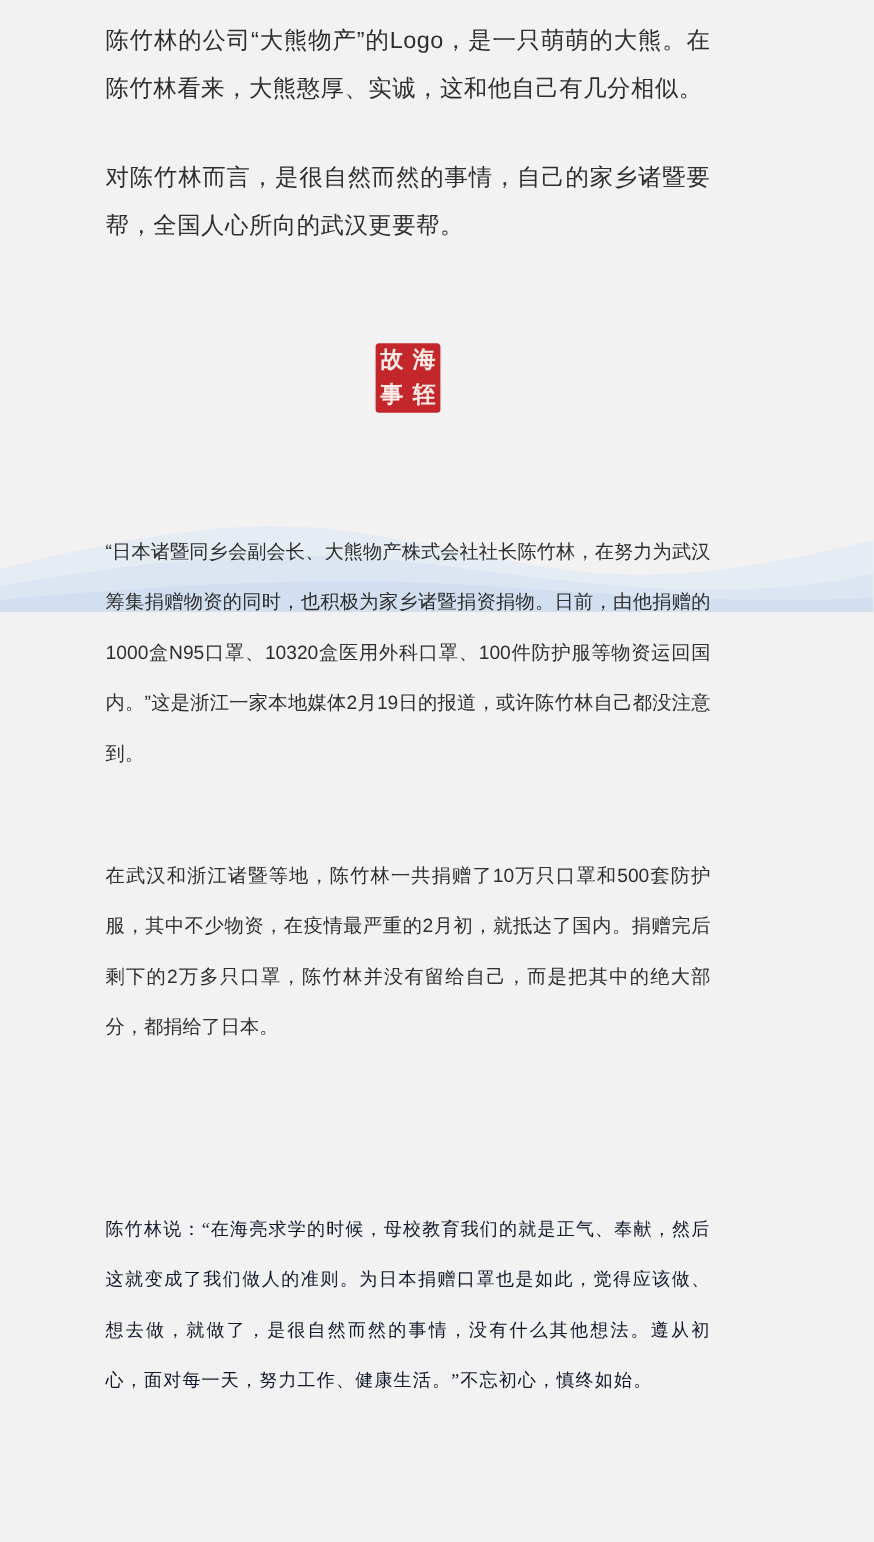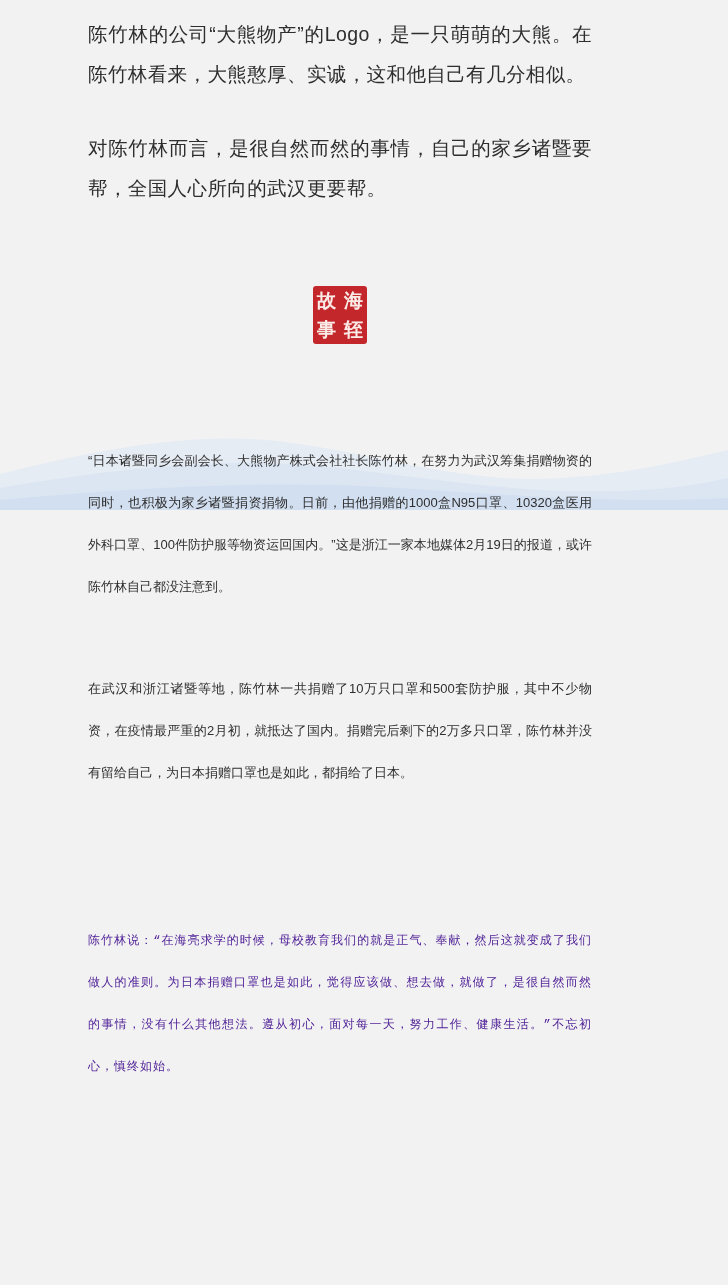--- a/index.html
+++ b/index.html
@@ -85,33 +85,33 @@
     font-family: "DejaVu Serif", "Liberation Serif", serif;
     font-size: 19px;
     line-height: 29px;
     text-align: center;
     font-weight: 700;
     letter-spacing: 0;
     opacity: 0.96;
   }
 
   .quote-para {
-    font-size: 13px;
+    font-size: 16px;
     line-height: 42px;
     color: #2e2e2e;
     margin: 0 0 34px 0;
     text-align: justify;
     text-justify: inter-ideograph;
   }
 
   .serif-block {
-    font-family: Liberation Mono, monospace;
-    font-size: 12px;
+    font-family: Liberation Serif, serif;
+    font-size: 15px;
     line-height: 42px;
-    color: #4c1d95;
+    color: #0f172a;
     margin: 46px 0 0 0;
     text-align: justify;
     text-justify: inter-ideograph;
     letter-spacing: 1px;
   }
 
   .spacer-lg { height: 46px; }
   .spacer-md { height: 26px; }
 </style>
 </head>
@@ -139,20 +139,20 @@
         <span class="glyph">海</span>
         <span class="glyph">事</span>
         <span class="glyph">轾</span>
       </div>
     </div>
 
     <p class="quote-para">“日本诸暨同乡会副会长、大熊物产株式会社社长陈竹林，在努力为武汉筹集捐赠物资的同时，也积极为家乡诸暨捐资捐物。日前，由他捐赠的1000盒N95口罩、10320盒医用外科口罩、100件防护服等物资运回国内。”这是浙江一家本地媒体2月19日的报道，或许陈竹林自己都没注意到。</p>
 
     <div class="spacer-md"></div>
 
-    <p class="quote-para">在武汉和浙江诸暨等地，陈竹林一共捐赠了10万只口罩和500套防护服，其中不少物资，在疫情最严重的2月初，就抵达了国内。捐赠完后剩下的2万多只口罩，陈竹林并没有留给自己，为日本捐赠口罩也是如此，都捐给了日本。</p>
+    <p class="quote-para">在武汉和浙江诸暨等地，陈竹林一共捐赠了10万只口罩和500套防护服，其中不少物资，在疫情最严重的2月初，就抵达了国内。捐赠完后剩下的2万多只口罩，陈竹林并没有留给自己，而是把其中的绝大部分，都捐给了日本。</p>
 
     <div class="spacer-lg"></div>
 
     <p class="serif-block">陈竹林说：“在海亮求学的时候，母校教育我们的就是正气、奉献，然后这就变成了我们做人的准则。为日本捐赠口罩也是如此，觉得应该做、想去做，就做了，是很自然而然的事情，没有什么其他想法。遵从初心，面对每一天，努力工作、健康生活。”不忘初心，慎终如始。</p>
 
   </div>
 </div>
 
 </body></html>

